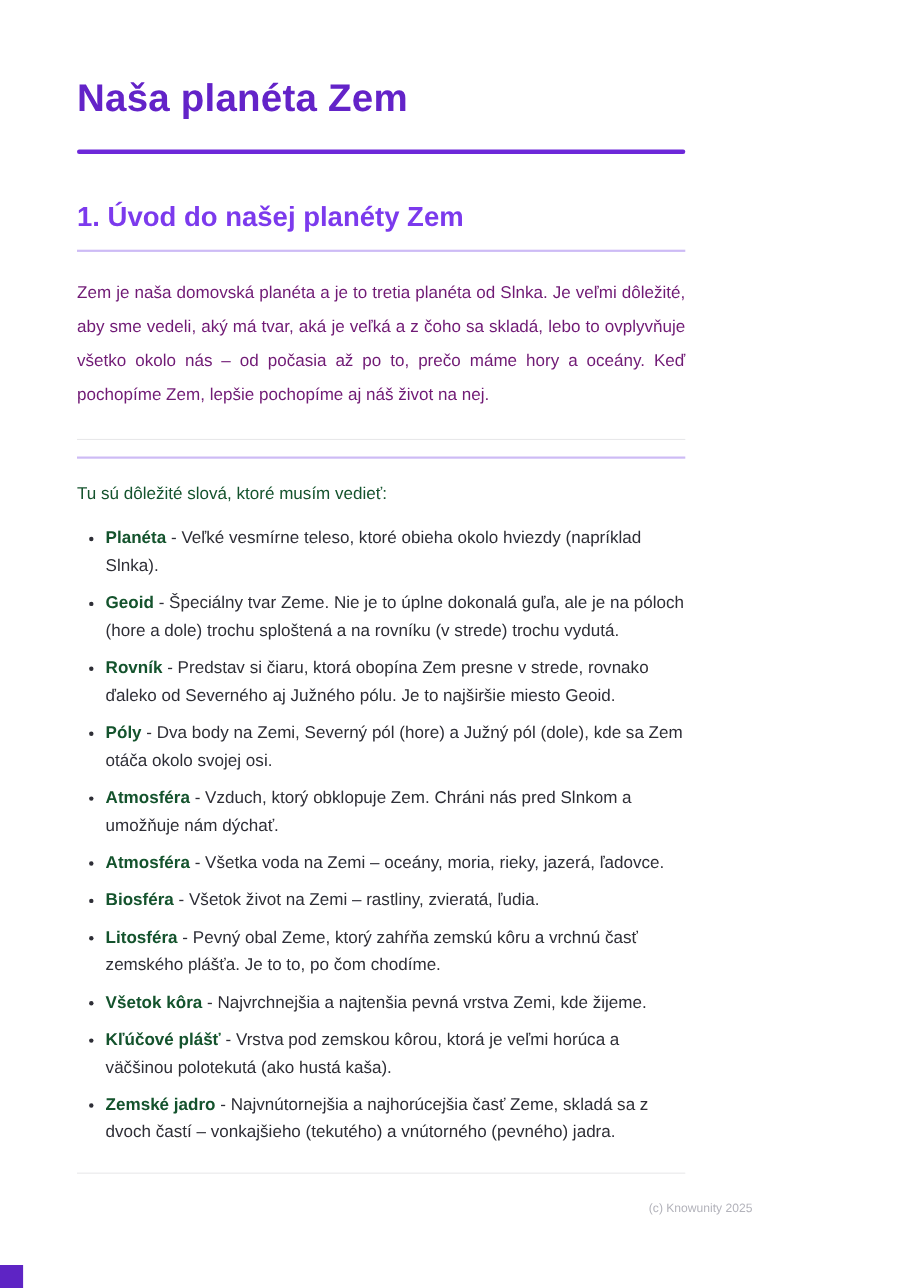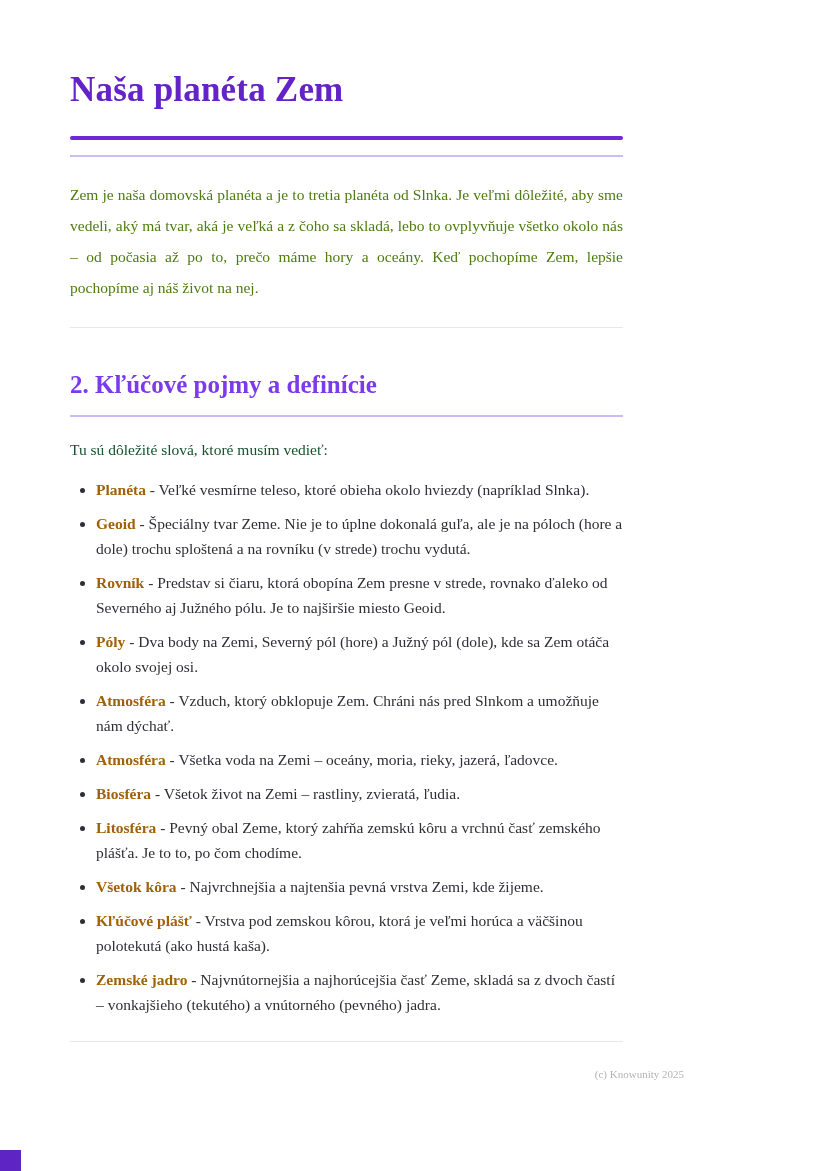--- a/index.html
+++ b/index.html
@@ -5,21 +5,20 @@
   * { margin: 0; padding: 0; box-sizing: border-box; }
   html, body { background: #ffffff; }
   body { font-family: "Liberation Sans", sans-serif; }
 
   .page {
     position: relative;
     width: 736px;
     height: 1171px;
     background: #ffffff;
     overflow: hidden;
-    font-family: Liberation Serif, serif;
   }
 
   .content { padding: 70px 113px 0 70px; }
 
   .doc-title {
     font-size: 35px;
     font-weight: bold;
     color: #6323C8;
     letter-spacing: 0.2px;
     line-height: 1.15;
@@ -43,21 +42,21 @@
   .heading-rule {
     height: 2px;
     background: #CDBBF5;
     margin-top: 15px;
   }
 
   .body-paragraph {
     margin-top: 22px;
     font-size: 15.5px;
     line-height: 31px;
-    color: #4d7c0f;
+    color: #701a75;
     text-align: justify;
   }
 
   .divider {
     height: 1px;
     background: #E8E8EA;
     margin-top: 24px;
   }
 
   .intro {
@@ -72,21 +71,21 @@
     list-style: disc;
   }
 
   .term-item {
     font-size: 15.5px;
     line-height: 25px;
     color: #2E2E36;
     margin-bottom: 9px;
   }
 
-  .term { font-weight: bold; color: #a16207; }
+  .term { font-weight: bold; color: #14532d; }
   .sep { white-space: pre; }
 
   .footer {
     margin-top: 26px;
     text-align: right;
     padding-right: 52px;
     font-size: 11px;
     color: #B3B3BB;
   }
 
@@ -114,27 +113,27 @@
 <div class="page">
 
   <div class="right-band"></div>
   <div class="corner-square"></div>
 
   <div class="content">
 
     <h1 class="doc-title">Naša planéta Zem</h1>
     <div class="title-rule"></div>
 
+    <h2 class="section-heading">1. Úvod do našej planéty Zem</h2>
     <div class="heading-rule"></div>
 
     <p class="body-paragraph">Zem je naša domovská planéta a je to tretia planéta od Slnka. Je veľmi dôležité, aby sme vedeli, aký má tvar, aká je veľká a z čoho sa skladá, lebo to ovplyvňuje všetko okolo nás – od počasia až po to, prečo máme hory a oceány. Keď pochopíme Zem, lepšie pochopíme aj náš život na nej.</p>
 
     <div class="divider"></div>
 
-    <h2 class="section-heading">2. Kľúčové pojmy a definície</h2>
     <div class="heading-rule"></div>
 
     <p class="intro">Tu sú dôležité slová, ktoré musím vedieť:</p>
 
     <ul class="terms">
       <li class="term-item"><span class="term">Planéta</span><span class="sep"> - </span><span>Veľké vesmírne teleso, ktoré obieha okolo hviezdy (napríklad Slnka).</span></li>
       <li class="term-item"><span class="term">Geoid</span><span class="sep"> - </span><span>Špeciálny tvar Zeme. Nie je to úplne dokonalá guľa, ale je na póloch (hore a dole) trochu sploštená a na rovníku (v strede) trochu vydutá.</span></li>
       <li class="term-item"><span class="term">Rovník</span><span class="sep"> - </span><span>Predstav si čiaru, ktorá obopína Zem presne v strede, rovnako ďaleko od Severného aj Južného pólu. Je to najširšie miesto Geoid.</span></li>
       <li class="term-item"><span class="term">Póly</span><span class="sep"> - </span><span>Dva body na Zemi, Severný pól (hore) a Južný pól (dole), kde sa Zem otáča okolo svojej osi.</span></li>
       <li class="term-item"><span class="term">Atmosféra</span><span class="sep"> - </span><span>Vzduch, ktorý obklopuje Zem. Chráni nás pred Slnkom a umožňuje nám dýchať.</span></li>

